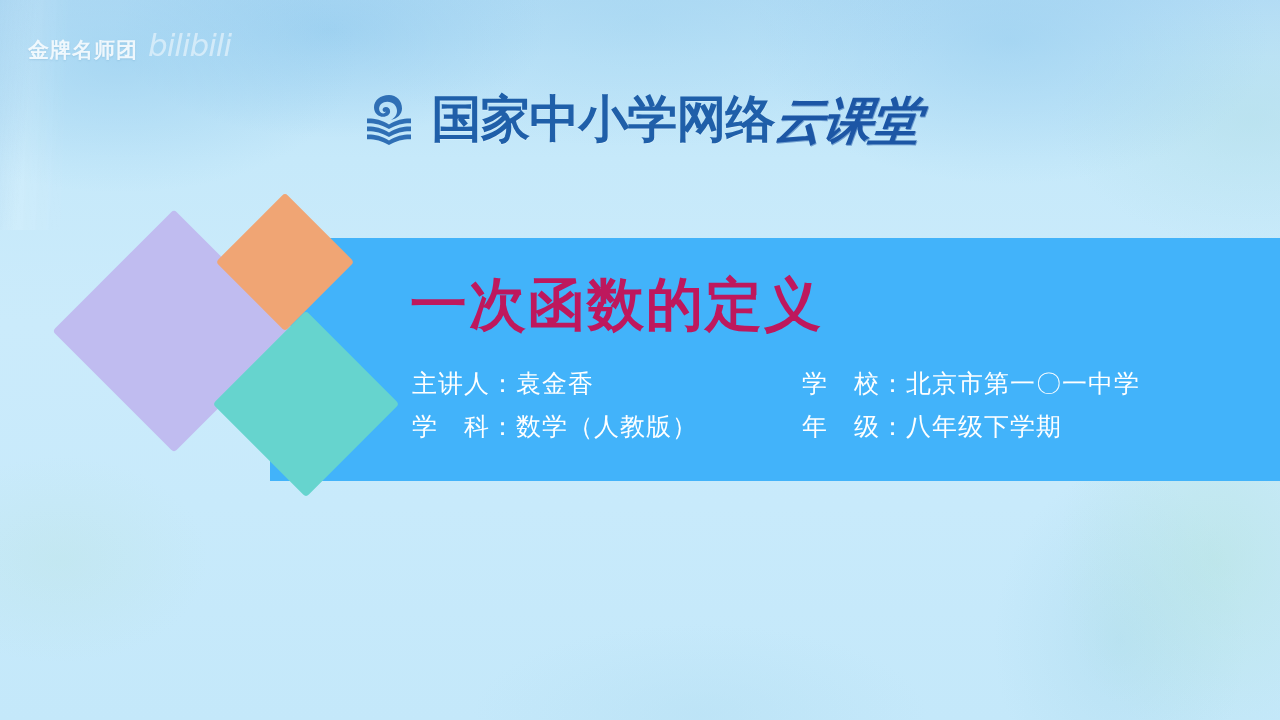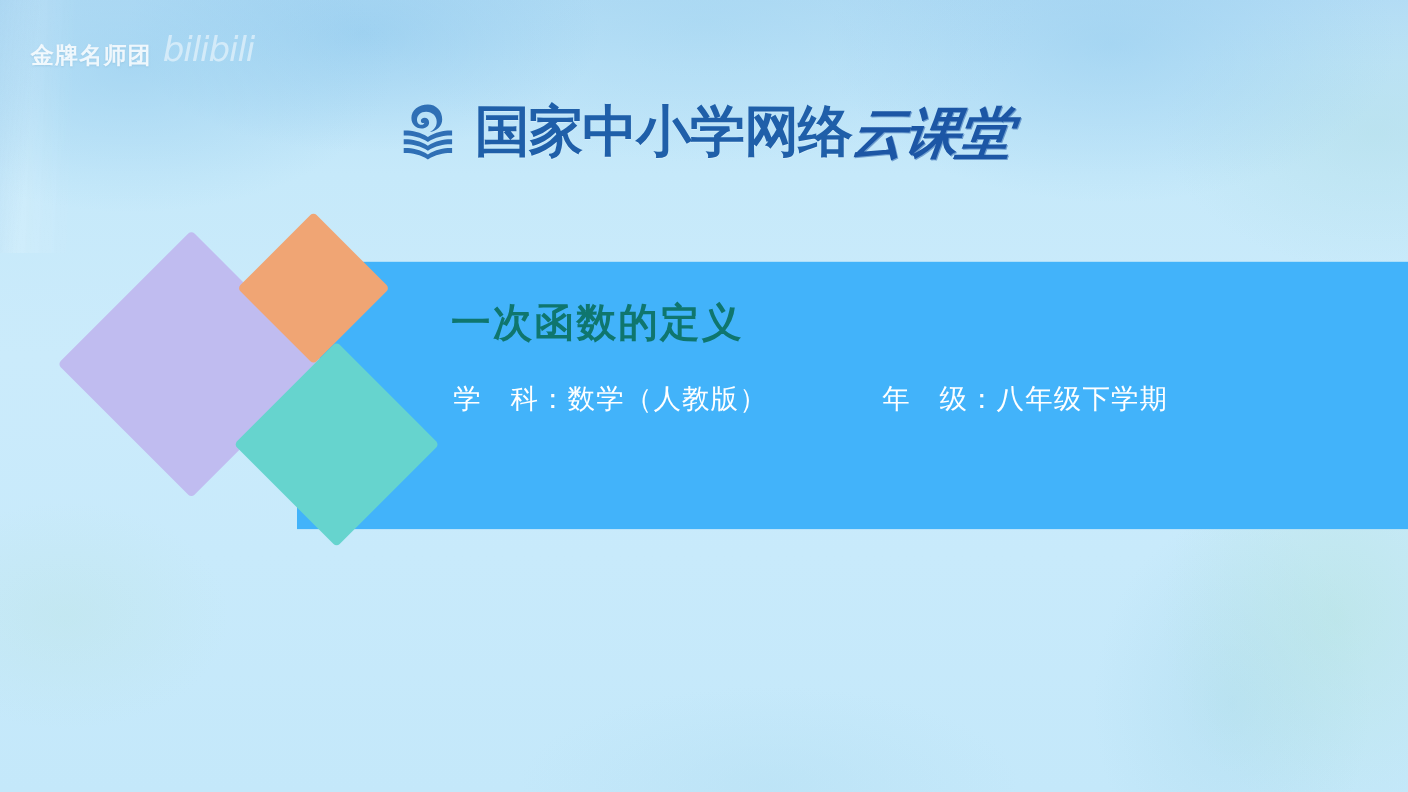--- a/index.html
+++ b/index.html
@@ -159,22 +159,22 @@
     left: 400px;
     top: 238px;
     width: 880px;
     height: 243px;
     z-index: 6;
     padding-top: 38px;
     box-sizing: border-box;
   }
 
   .course-title {
-    color: #0f766e;
-    font-size: 36px;
+    color: #be185d;
+    font-size: 57px;
     font-weight: bold;
     letter-spacing: 2px;
     line-height: 1;
     margin: 0 0 34px 10px;
     font-family: "DejaVu Sans", "Liberation Sans", sans-serif;
   }
 
   .meta-grid {
     margin-left: 12px;
   }
@@ -227,19 +227,23 @@
   <div class="diamond diamond-orange"></div>
   <div class="diamond diamond-teal"></div>
 
   <div class="info-panel"></div>
 
   <div class="panel-content">
     <div class="course-title">一次函数的定义</div>
 
     <div class="meta-grid">
       <div class="meta-row">
+        <span class="meta-cell col-left">主讲人：袁金香</span>
+        <span class="meta-cell col-right">学　校：北京市第一〇一中学</span>
+      </div>
+      <div class="meta-row">
         <span class="meta-cell col-left">学　科：数学（人教版）</span>
         <span class="meta-cell col-right">年　级：八年级下学期</span>
       </div>
     </div>
   </div>
 
 </div>
 
 </body></html>

